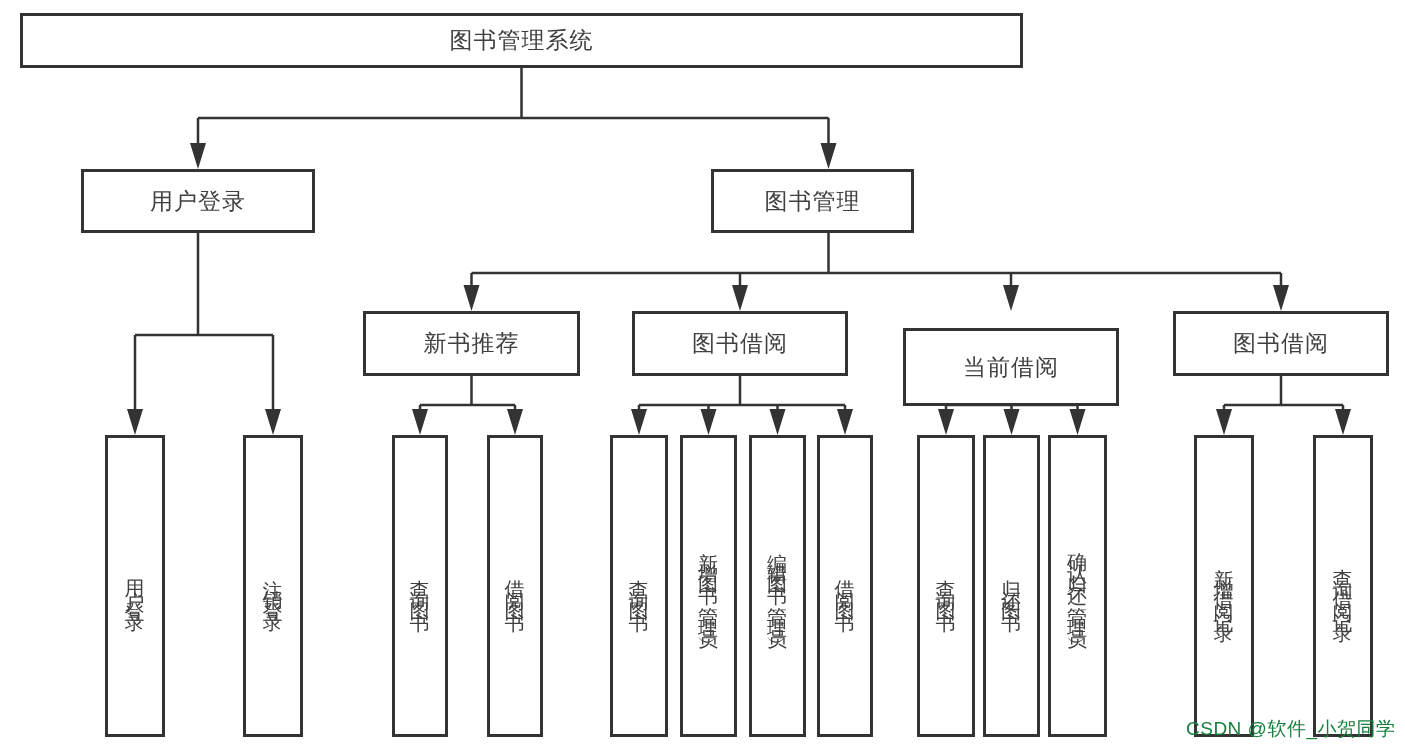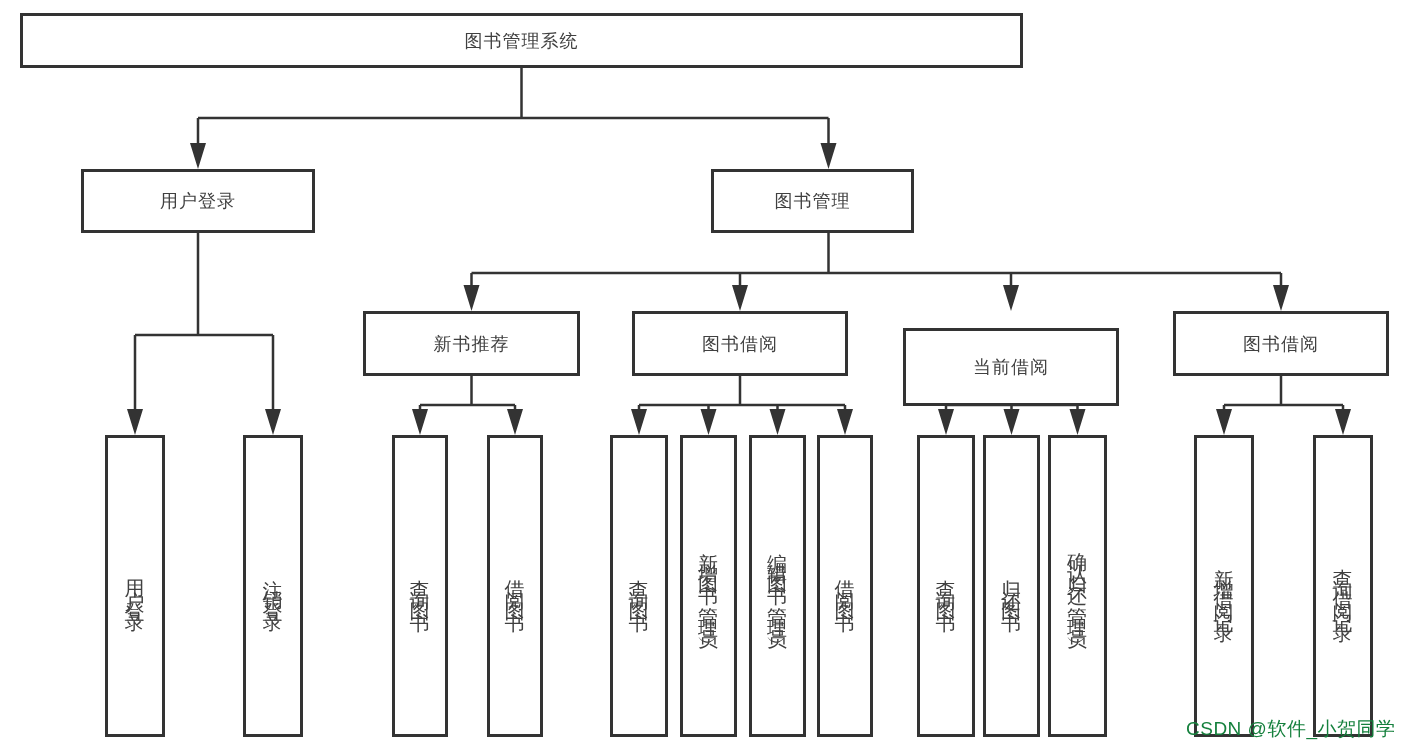--- a/index.html
+++ b/index.html
@@ -15,21 +15,21 @@
   .node {
     position: absolute;
     box-sizing: border-box;
     border: 3px solid #333333;
     background: #ffffff;
     display: flex;
     align-items: center;
     justify-content: center;
     color: #404040;
   }
-  .node.h { font-size: 18px; letter-spacing: 1px; }
+  .node.h { font-size: 23px; letter-spacing: 1px; }
   .node.v { top: 435px; height: 302px; }
   .vlbl {
     writing-mode: vertical-rl;
     text-orientation: mixed;
     font-size: 20px;
     letter-spacing: 11px;
     line-height: 1.1;
     white-space: nowrap;
   }
   .watermark {

